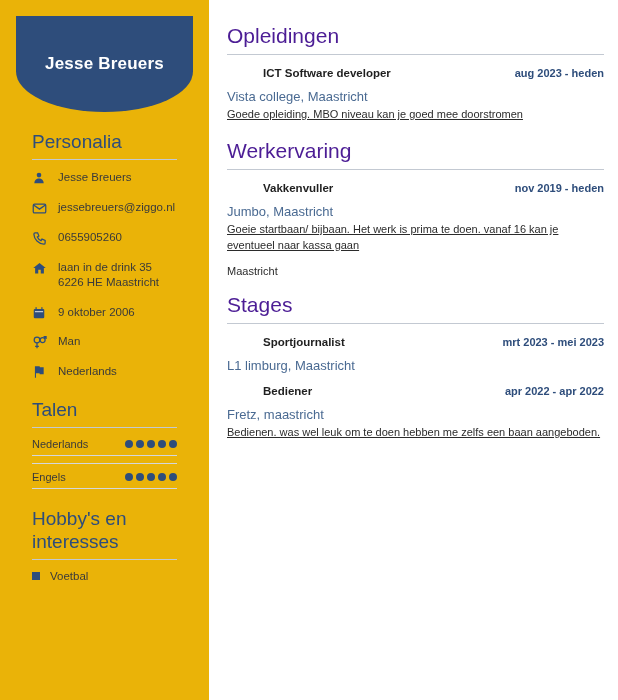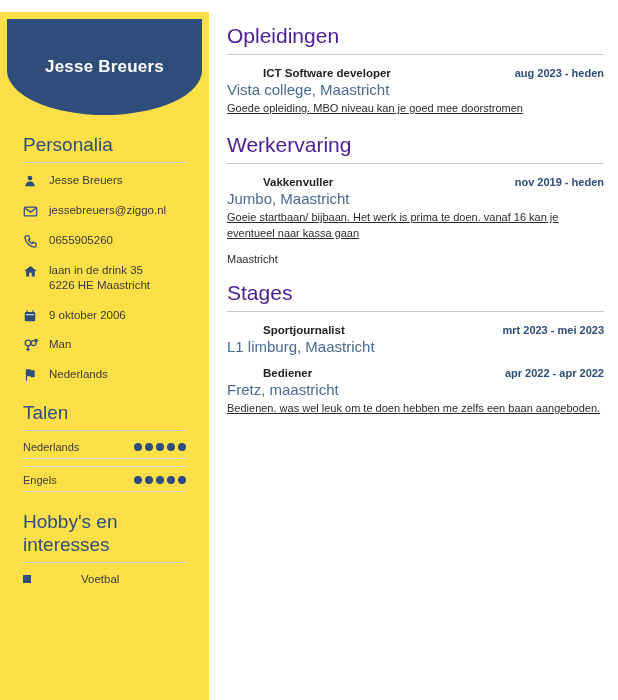--- a/index.html
+++ b/index.html
@@ -20,24 +20,23 @@
     width: 618px;
     height: 700px;
     display: flex;
     background: #ffffff;
   }
 
   
   .sidebar {
     width: 209px;
     min-width: 209px;
-    background: #fde047;
+    background: #eab308;
     position: relative;
-    padding: 7px;
-    margin-top: 12px;
+    padding: 16px;
   }
   .name-banner {
     position: relative;
     height: 96px;
     background: #2e4d7b;
     border-bottom-left-radius: 105px 48px;
     border-bottom-right-radius: 105px 48px;
     display: flex;
     align-items: center;
     justify-content: center;
@@ -95,21 +94,20 @@
     background: #2e4d7b;
   }
   .skill-sep { height: 1px; background: #d3d7dd; margin: 5px 0 7px 0; }
 
   .hobby-row {
     display: flex;
     align-items: center;
     font-size: 11.5px;
     color: #3a3a3a;
     margin-top: 4px;
-    gap: 40px;
   }
   .hobby-bullet {
     width: 8px; height: 8px; background: #2e4d7b;
     margin-right: 10px;
   }
 
   
   .main {
     flex: 1;
     padding: 24px 14px 10px 18px;
@@ -138,23 +136,23 @@
     color: #1f1f1f;
   }
   .entry-date {
     font-size: 11px;
     font-weight: bold;
     color: #2e4d7b;
     white-space: nowrap;
     padding-left: 8px;
   }
   .entry-org {
-    font-size: 15px;
+    font-size: 13px;
     color: #4a6a92;
-    margin-top: 2px;
+    margin-top: 10px;
   }
   .entry-desc {
     font-size: 11px;
     color: #2b2b2b;
     margin-top: 3px;
     line-height: 1.45;
     max-width: 385px;
     text-decoration: underline;
   }
   .entry-extra {

